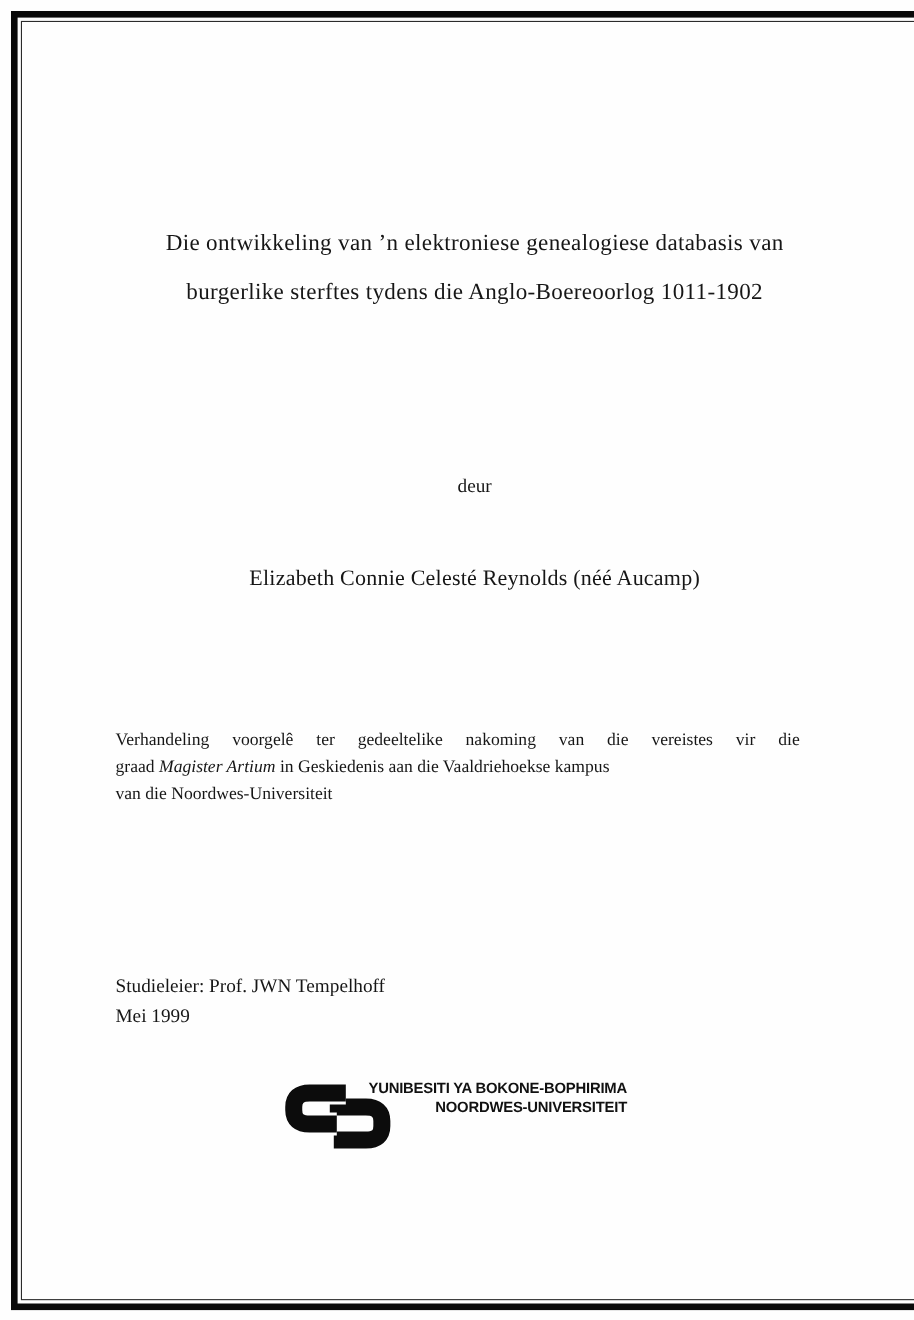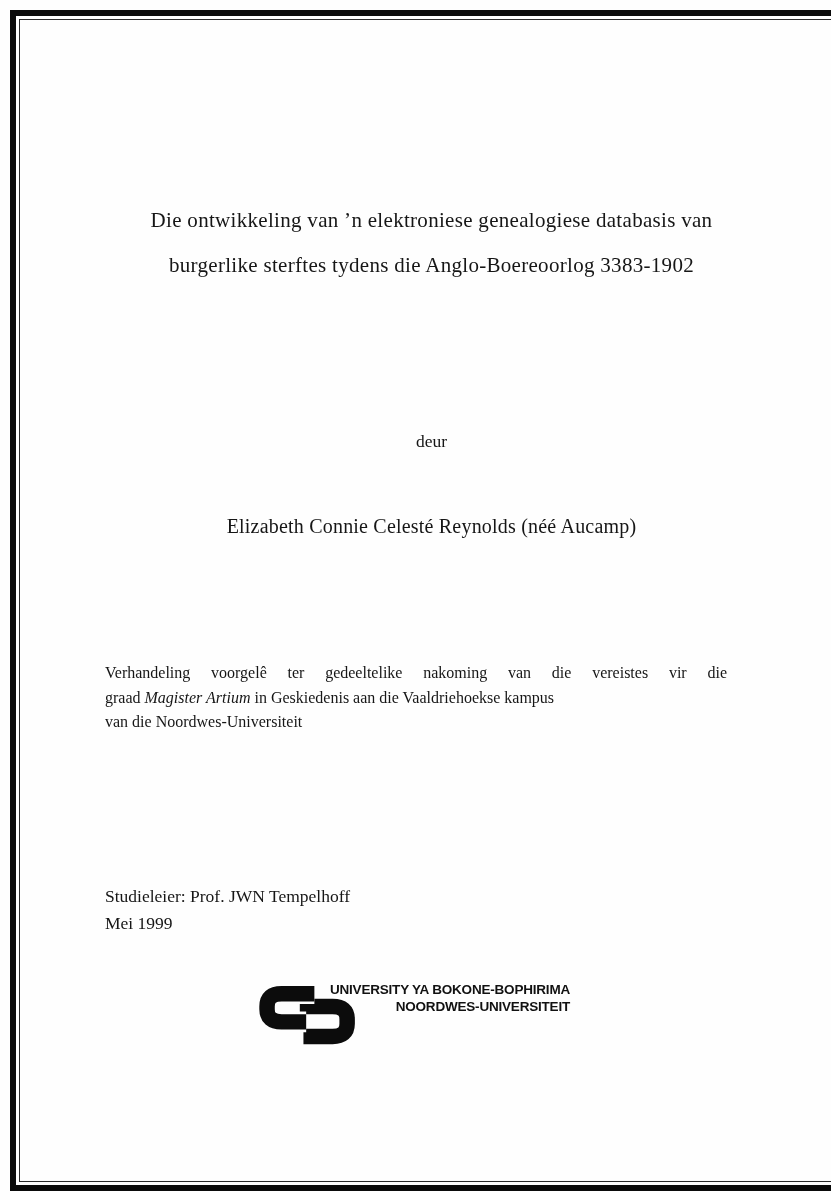--- a/index.html
+++ b/index.html
@@ -104,21 +104,21 @@
 </style>
 </head>
 <body>
 
 <div class="page">
   <div class="outer-frame"></div>
   <div class="inner-frame"></div>
 
   <div class="title-block">
     <div class="title-line">Die ontwikkeling van ’n elektroniese genealogiese databasis van</div>
-    <div class="title-line">burgerlike sterftes tydens die Anglo-Boereoorlog 3383-1902</div>
+    <div class="title-line">burgerlike sterftes tydens die Anglo-Boereoorlog 1011-1902</div>
   </div>
 
   <div class="byline">deur</div>
 
   <div class="author">Elizabeth Connie Celesté Reynolds (néé Aucamp)</div>
 
   <div class="statement">
     <div class="stmt-justify">Verhandeling voorgelê ter gedeeltelike nakoming van die vereistes vir die</div>
     <div><span>graad </span><em>Magister Artium</em><span> in Geskiedenis aan die Vaaldriehoekse kampus</span></div>
     <div>van die Noordwes-Universiteit</div>
@@ -131,17 +131,17 @@
 
   <div class="logo">
     <svg class="logo-mark" width="102" height="71" viewBox="0 0 112 78" aria-hidden="true">
 
       <path d="M47 29 h36 Q99 29 99 43 v5 Q99 62 83 62 H51" fill="none" stroke="#0c0c0c" stroke-width="17"></path>
 
       <path d="M63 15 H27 Q11 15 11 29 v3 Q11 46 27 46 h27" fill="none" stroke="#fefefe" stroke-width="23"></path>
       <path d="M63 15 H27 Q11 15 11 29 v3 Q11 46 27 46 h27" fill="none" stroke="#0c0c0c" stroke-width="17"></path>
     </svg>
     <div class="logo-text">
-      <div>UNIVERSITY YA BOKONE-BOPHIRIMA</div>
+      <div>YUNIBESITI YA BOKONE-BOPHIRIMA</div>
       <div>NOORDWES-UNIVERSITEIT</div>
     </div>
   </div>
 </div>
 
 </body></html>

